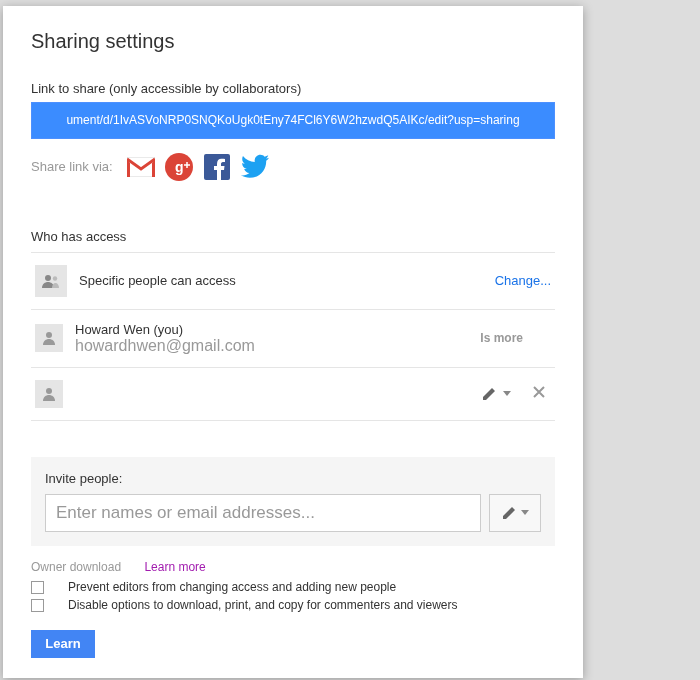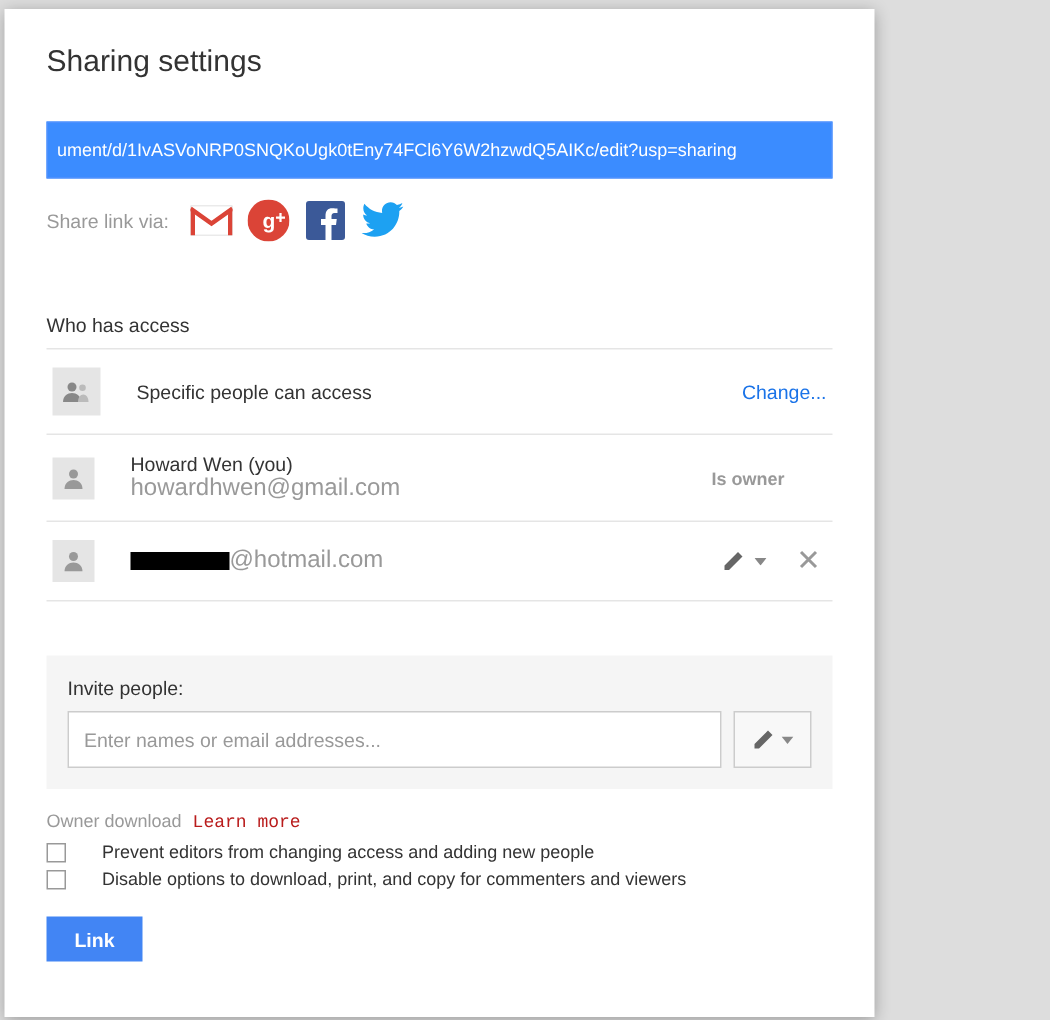--- a/index.html
+++ b/index.html
@@ -35,20 +35,21 @@
   }
   .link-input {
     width: 100%;
     height: 38px;
     border: 1px solid #4d90fe;
     padding: 3px 6px;
     font-size: 12px;
     color: #fff;
     background: #3b8cff;
     outline: none;
+    text-align: center;
   }
   .share-via {
     display: flex;
     align-items: center;
     gap: 10px;
     margin-top: 14px;
     margin-bottom: 20px;
     text-align: center;
   }
   .share-via-label {
@@ -72,21 +73,21 @@
   }
   .access-list {
     border-top: 1px solid #e5e5e5;
   }
   .access-row {
     display: flex;
     align-items: center;
     padding: 12px 4px;
     border-bottom: 1px solid #e5e5e5;
     font-size: 13px;
-    gap: 24px;
+    gap: 12px;
   }
   .avatar {
     width: 32px;
     height: 32px;
     background: #e5e5e5;
     display: flex;
     align-items: center;
     justify-content: center;
   }
   .avatar.small {
@@ -135,21 +136,21 @@
   }
   .invite-row {
     display: flex;
     gap: 8px;
   }
   .invite-input {
     flex: 1;
     height: 38px;
     border: 1px solid #ccc;
     padding: 6px 10px;
-    font-size: 13px;
+    font-size: 17px;
     color: #3b82f6;
   }
   .invite-input::placeholder { color: #999; }
   .perm-btn {
     width: 52px;
     height: 38px;
     border: 1px solid #ccc;
     background: #f8f8f8;
     display: flex;
     align-items: center;
@@ -159,24 +160,23 @@
   }
   .owner-settings {
     margin-top: 14px;
     font-size: 12px;
   }
   .owner-settings-row {
     color: #999;
     margin-bottom: 6px;
   }
   .learn-more {
-    color: #b91c1c;
-    cursor: pointer;
-    margin-left: 4px;
-    font-family: Liberation Mono, monospace;
+    color: #a21caf;
+    cursor: pointer;
+    margin-left: 20px;
   }
   .chk-row {
     display: flex;
     align-items: flex-start;
     gap: 24px;
     margin-bottom: 4px;
     color: #333;
     font-size: 12px;
   }
   .chk {
@@ -207,20 +207,21 @@
     vertical-align: middle;
   }
 </style>
 </head>
 <body>
 
 <div class="dialog">
 
   <h1 class="title">Sharing settings</h1>
 
+  <div class="link-label">Link to share (only accessible by collaborators)</div>
   <input class="link-input" value="ument/d/1IvASVoNRP0SNQKoUgk0tEny74FCl6Y6W2hzwdQ5AIKc/edit?usp=sharing" style="">
 
   <div class="share-via">
     <span class="share-via-label">Share link via:</span>
     <span class="social-icon">
       <svg width="28" height="20" viewBox="0 0 28 20">
         <rect x="0" y="0" width="28" height="20" fill="#fff" stroke="#d5d5d5"></rect>
         <path d="M0 2 L14 12 L28 2" stroke="#db4437" stroke-width="3" fill="none"></path>
         <path d="M0 2 L0 20 L3 20 L3 6 Z" fill="#db4437"></path>
         <path d="M28 2 L28 20 L25 20 L25 6 Z" fill="#db4437"></path>
@@ -269,32 +270,31 @@
       <div class="avatar small">
         <svg width="14" height="14" viewBox="0 0 14 14">
           <circle cx="7" cy="4" r="3" fill="#999"></circle>
           <path d="M1 14 C1 10 4 8 7 8 C10 8 13 10 13 14 Z" fill="#999"></path>
         </svg>
       </div>
       <div class="access-main">
         <span class="access-name">Howard Wen (you)</span>
         <span class="access-email">howardhwen@gmail.com</span>
       </div>
-      <span class="owner-badge">Is owner</span>
+      <span class="owner-badge">Is more</span>
     </div>
 
     <div class="access-row">
       <div class="avatar small">
         <svg width="14" height="14" viewBox="0 0 14 14">
           <circle cx="7" cy="4" r="3" fill="#999"></circle>
           <path d="M1 14 C1 10 4 8 7 8 C10 8 13 10 13 14 Z" fill="#999"></path>
         </svg>
       </div>
       <div class="access-main">
-        <span class="access-email"><span class="redact"></span><span>@hotmail.com</span></span>
       </div>
       <div class="row-actions">
         <span style="display:flex;align-items:center;gap:6px;cursor:pointer;">
           <svg width="16" height="16" viewBox="0 0 16 16">
             <path d="M2 14 L2 11 L10 3 L13 6 L5 14 Z M11 2 L14 5 L12.5 6.5 L9.5 3.5 Z" fill="#666"></path>
           </svg>
           <svg width="8" height="5" viewBox="0 0 8 5">
             <path d="M0 0 L8 0 L4 5 Z" fill="#888"></path>
           </svg>
         </span>
@@ -331,15 +331,15 @@
     <div class="chk-row">
       <span class="chk"></span>
       <span>Prevent editors from changing access and adding new people</span>
     </div>
     <div class="chk-row">
       <span class="chk"></span>
       <span>Disable options to download, print, and copy for commenters and viewers</span>
     </div>
   </div>
 
-  <button class="done-btn">Link</button>
+  <button class="done-btn">Learn</button>
 
 </div>
 
 </body></html>

